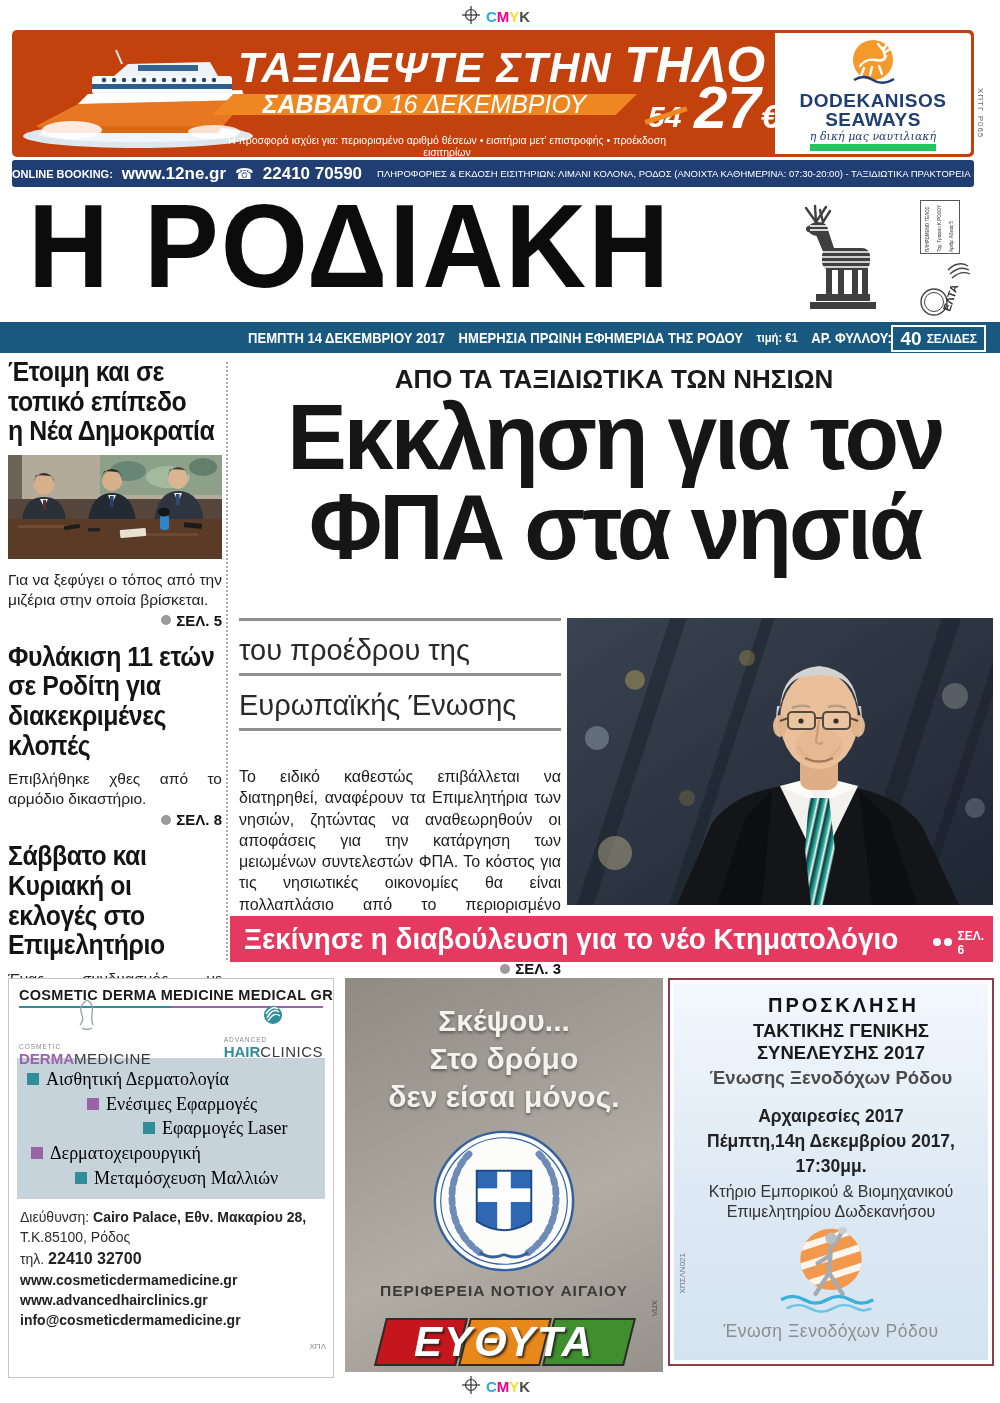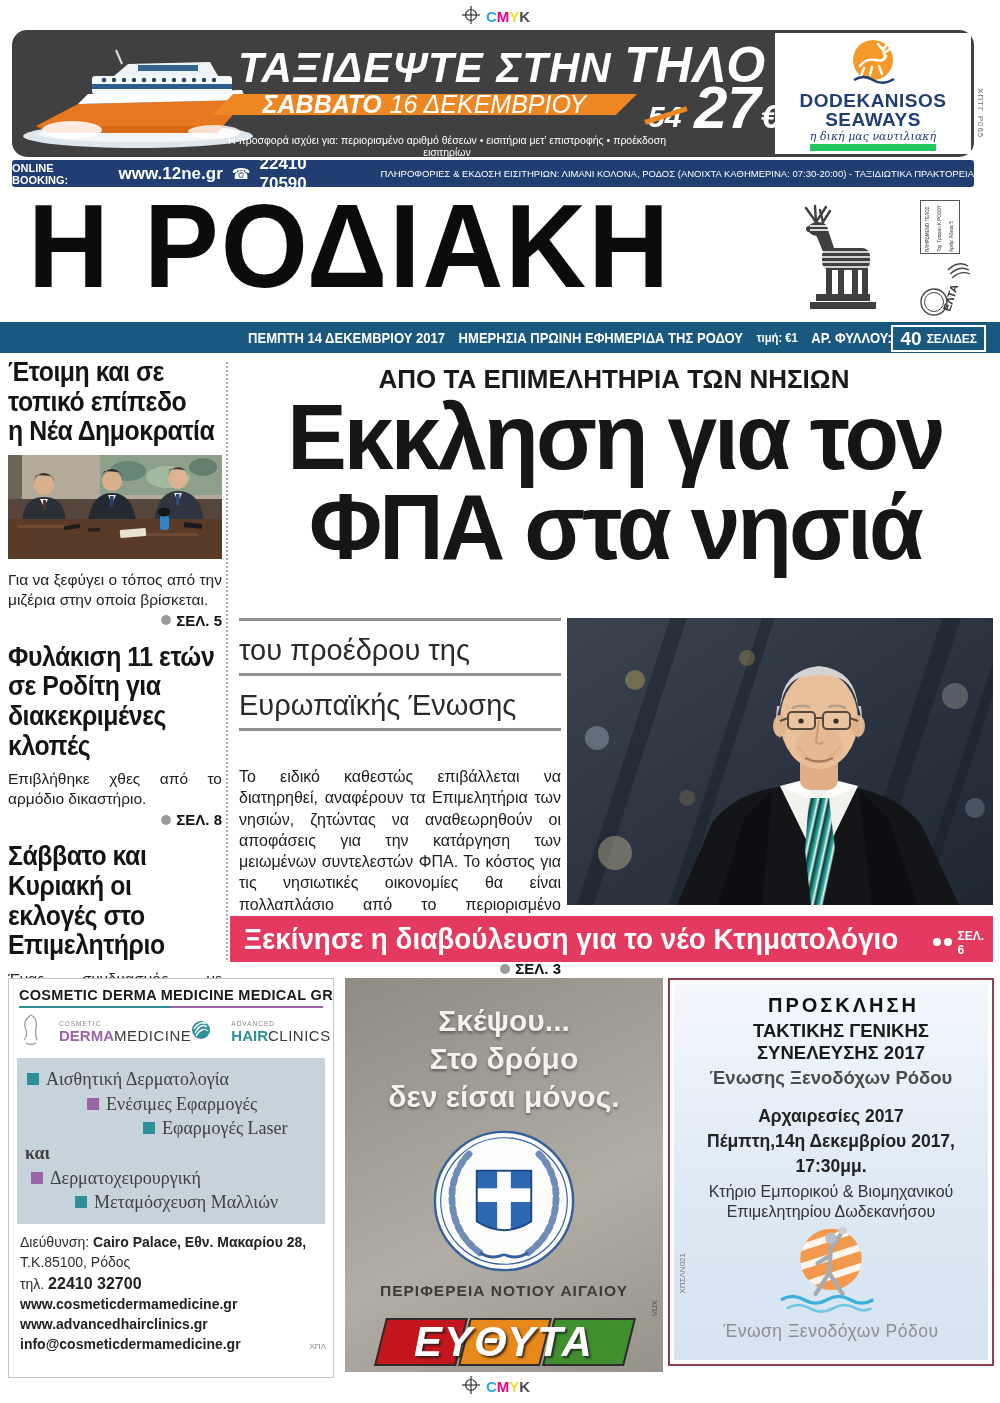--- a/index.html
+++ b/index.html
@@ -4,21 +4,21 @@
 <style>
   html,body{margin:0;padding:0;background:#e9e9e9;}
   .page{position:relative;width:1000px;height:1403px;background:#fff;overflow:hidden;
         font-family:"Liberation Sans",sans-serif;color:#111;}
   
   .regmark{position:absolute;display:flex;align-items:center;gap:6px;font-size:15px;font-weight:700;}
   .regmark .l-c{color:#29abe2}.regmark .l-m{color:#ec008c}.regmark .l-y{color:#f0e22a}.regmark .l-k{color:#4a4a4a}
   .regmark-top{left:462px;top:6px;}
   .regmark-bottom{left:462px;top:1376px;}
   
-  .banner{position:absolute;left:12px;top:30px;width:962px;height:127px;background:#404040;border-radius:15px;}
+  .banner{position:absolute;left:12px;top:30px;width:962px;height:127px;background:#c2410c;border-radius:5px;}
   .banner-head{position:absolute;left:225px;top:6px;width:530px;text-align:center;color:#fff;
     font-style:italic;font-size:42px;font-weight:700;letter-spacing:1px;white-space:nowrap;}
   .banner-head b{font-weight:900;font-size:50px;}
   .offer-band{position:absolute;left:200px;top:64px;width:425px;height:21px;background:#ee8722;
     clip-path:polygon(5% 0,100% 0,95% 100%,0 100%);display:flex;align-items:center;justify-content:center;
     color:#fff;font-style:italic;font-size:25px;white-space:nowrap;}
   .offer-band b{font-weight:900;margin-right:8px;}
   .old-price{position:absolute;left:636px;top:70px;color:#fff;font-size:30px;font-weight:800;font-style:italic;}
   .old-price::after{content:"";position:absolute;left:-4px;top:13px;width:44px;height:5px;background:#ee8722;transform:rotate(-18deg);}
   .new-price{position:absolute;left:682px;top:48px;color:#fff;font-style:italic;font-weight:900;font-size:60px;line-height:1;}
@@ -29,21 +29,21 @@
     display:flex;flex-direction:column;align-items:center;justify-content:center;gap:1px;}
   .seaways .brand{color:#203e72;font-weight:900;font-size:19px;line-height:1.02;letter-spacing:.5px;text-align:center;}
   .seaways .tag{color:#203e72;font-style:italic;font-size:11px;font-family:"DejaVu Serif",serif;border-bottom:7px solid #22c55e;padding-bottom:1px;}
   .side-code{position:absolute;left:976px;top:88px;font-size:8px;color:#666;writing-mode:vertical-rl;letter-spacing:1px;}
   .booking-bar{position:absolute;left:12px;top:160px;width:962px;height:27px;background:#203e72;color:#fff;
     display:flex;align-items:center;padding:0 0;box-sizing:border-box;gap:9px;border-radius:3px;}
   .booking-bar .lbl{font-size:11px;font-weight:700;}
   .booking-bar .url{font-size:17px;font-weight:800;}
   .booking-bar .phic{font-family:"DejaVu Sans",sans-serif;font-size:15px;}
   .booking-bar .phone{font-size:17px;font-weight:800;}
-  .booking-bar .info{font-size:9.5px;margin-left:16px;white-space:nowrap;}
+  .booking-bar .info{font-size:9.5px;margin-left:6px;white-space:nowrap;}
   
   .masthead{position:absolute;left:0;top:192px;width:1000px;height:128px;}
   .np-title{position:absolute;left:28px;top:-14px;font-size:112px;font-weight:900;color:#0c0c0c;
     letter-spacing:2px;transform:scaleY(1.06);transform-origin:top left;white-space:nowrap;}
   .mh-deer{position:absolute;left:796px;top:12px;}
   .postal-box{position:absolute;right:40px;top:8px;width:40px;height:54px;border:1px solid #555;
     display:flex;justify-content:space-around;padding:1px;box-sizing:border-box;}
   .postal-box span{writing-mode:vertical-rl;transform:rotate(180deg);font-size:4.5px;color:#333;line-height:1.6;}
   .elta{position:absolute;right:26px;top:66px;}
   
@@ -81,28 +81,28 @@
     display:flex;align-items:center;padding:0 12px 0 14px;box-sizing:border-box;}
   .pinkstrip .txt{font-size:29px;font-weight:800;transform:scaleX(.96);transform-origin:left center;white-space:nowrap;}
   .pinkstrip .dots{display:flex;gap:3px;margin:6px 5px 0 8px;}
   .pinkstrip .dots i{width:8px;height:8px;border-radius:50%;background:#fff;}
   .pinkstrip .pg6{font-size:12px;font-weight:800;margin-top:7px;}
   
   .ad1{position:absolute;left:8px;top:978px;width:326px;height:400px;border:1px solid #c5c5c5;background:#fff;box-sizing:border-box;overflow:hidden;}
   .ad1-head{padding:8px 10px 3px 10px;font-size:14.5px;font-weight:600;color:#1a1a1a;text-align:center;letter-spacing:.3px;white-space:nowrap;}
   .ad1-rule{height:2px;margin:0 10px;background:linear-gradient(to right,#2f8e9a 0 50%,#9b64a8 50% 100%);}
   .ad1-logos{display:flex;justify-content:space-between;align-items:center;padding:4px 10px;height:40px;}
-  .lg{display:flex;align-items:center;gap:20px;}
+  .lg{display:flex;align-items:center;gap:8px;flex-direction:column;}
   .lg .stack{display:flex;flex-direction:column;line-height:1;}
   .lg .tiny{font-size:6.5px;color:#888;letter-spacing:1px;}
   .lg .row{display:flex;}
   .lg .main1{font-size:15px;font-weight:800;color:#9b64a8;}
   .lg .main2{font-size:15px;font-weight:800;color:#2f8e9a;}
   .lg .rest{font-size:15px;font-weight:500;color:#3a3a3a;letter-spacing:.5px;}
-  .ad1-panel{margin:2px 8px;background:#c6d3db;padding:9px 8px;font-family:"Liberation Serif",serif;font-size:18px;color:#404040;}
+  .ad1-panel{margin:2px 8px;background:#c6d3db;padding:9px 8px;font-family:"Liberation Serif",serif;font-size:18px;color:#000000;}
   .svc{line-height:1.37;white-space:nowrap;}
   .svc .sq{display:inline-block;width:12px;height:12px;margin-right:7px;}
   .sq.teal{background:#2f8e9a;} .sq.purple{background:#9b64a8;}
   .svc.kai{font-weight:700;}
   .ad1-addr{padding:7px 11px;font-size:14px;line-height:1.42;color:#2d2d2d;}
   .ad1-addr b{color:#222;}
   .ad-code{position:absolute;right:7px;bottom:26px;font-size:8px;color:#888;}
   .ad2{position:absolute;left:345px;top:978px;width:318px;height:394px;
     background:linear-gradient(155deg,#8f8b83 0%,#a39e96 35%,#b2ada4 60%,#96918a 100%);overflow:hidden;text-align:center;}
   .ad2-slogan{margin-top:24px;color:#f4f2ee;font-size:30px;font-weight:800;line-height:1.27;text-shadow:0 2px 3px rgba(40,40,40,.55);}
@@ -329,21 +329,21 @@
 
     <h2 class="lc-h"><span>Σάββατο και</span><br><span>Κυριακή οι</span><br><span>εκλογές στο</span><br><span>Επιμελητήριο</span></h2>
     <p class="lc-deck">Ένας συνδυασμός με επικεφαλής τον νυν πρόεδρο Γ. Πάππου.</p>
     <div class="pageref">
         <i class="dot"></i>
         <span class="pg">ΣΕΛ. 10</span>
       </div>
   </div>
   <div class="col-divider"></div>
 
-  <div class="kicker">ΑΠΟ ΤΑ ΕΠΙΜΕΛΗΤΗΡΙΑ ΤΩΝ ΝΗΣΙΩΝ</div>
+  <div class="kicker">ΑΠΟ ΤΑ ΤΑΞΙΔΙΩΤΙΚΑ ΤΩΝ ΝΗΣΙΩΝ</div>
   <div class="lead-h"><span>Εκκληση για τον</span><br><span>ΦΠΑ στα νησιά</span></div>
 
   <div class="subhead">
       <div class="bar"></div>
     <div class="shl">του προέδρου της</div>
       <div class="bar"></div>
     <div class="shl">Ευρωπαϊκής Ένωσης</div>
       <div class="bar"></div>
   </div>
 
@@ -467,21 +467,20 @@
               <span class="main2">HAIR</span>
               <span class="rest">CLINICS</span>
             </span>
           </span>
       </div>
     </div>
     <div class="ad1-panel">
       <div class="svc" style="padding-left:2px"><span class="sq teal"></span><span>Αισθητική Δερματολογία</span></div>
       <div class="svc" style="padding-left:62px"><span class="sq purple"></span><span>Ενέσιμες Εφαρμογές</span></div>
       <div class="svc" style="padding-left:118px"><span class="sq teal"></span><span>Εφαρμογές Laser</span></div>
-      <div class="svc kai"><span>και</span></div>
       <div class="svc" style="padding-left:6px"><span class="sq purple"></span><span>Δερματοχειρουργική</span></div>
       <div class="svc" style="padding-left:50px"><span class="sq teal"></span><span>Μεταμόσχευση Μαλλιών</span></div>
     </div>
     <div class="ad1-addr">
       <div><span>Διεύθυνση:</span> <b>Cairo Palace, Εθν. Μακαρίου 28,</b></div>
       <div>Τ.Κ.85100, Ρόδος</div>
       <div><span>τηλ.</span> <b style="font-size:16px">22410 32700</b></div>
       <div><b>www.cosmeticdermamedicine.gr</b></div>
       <div><b>www.advancedhairclinics.gr</b></div>
       <div><b>info@cosmeticdermamedicine.gr</b></div>

